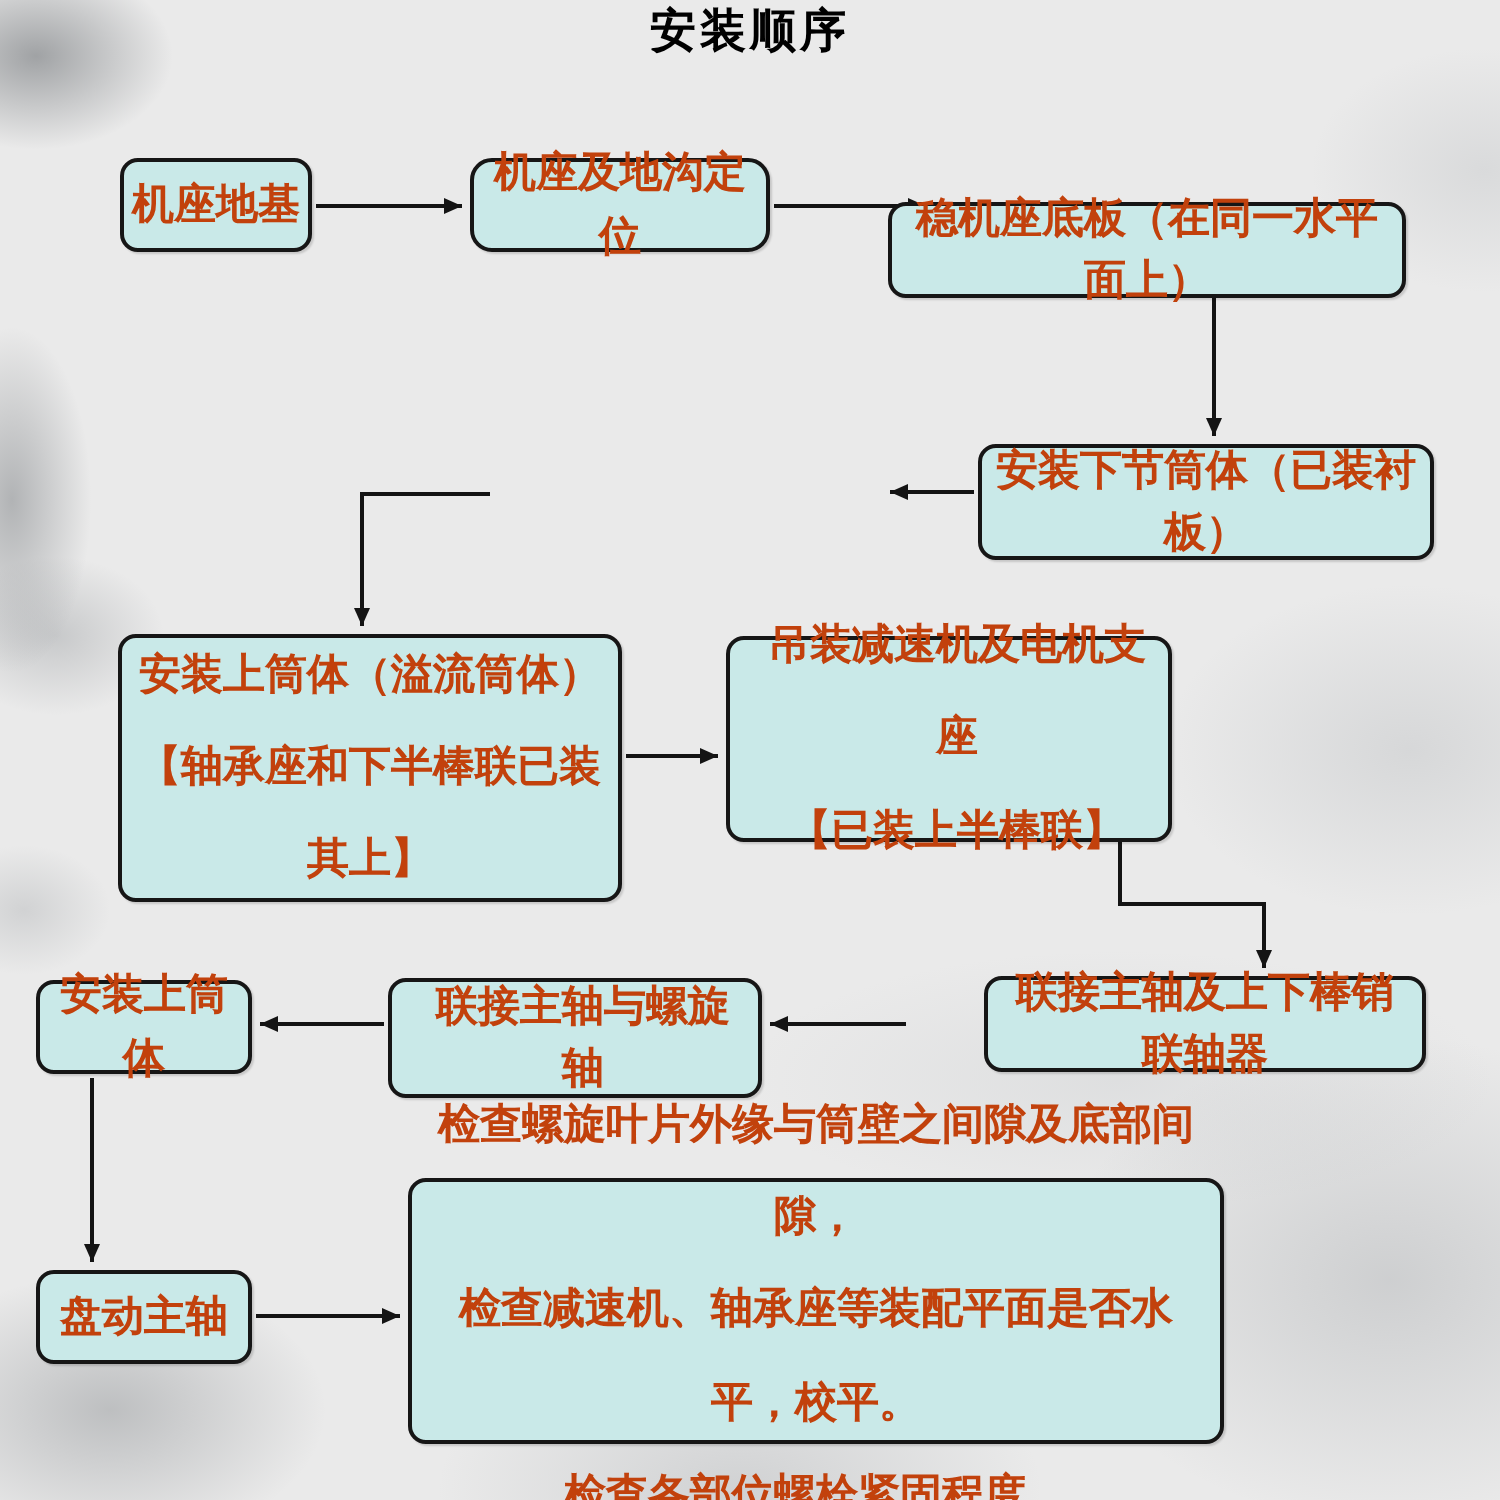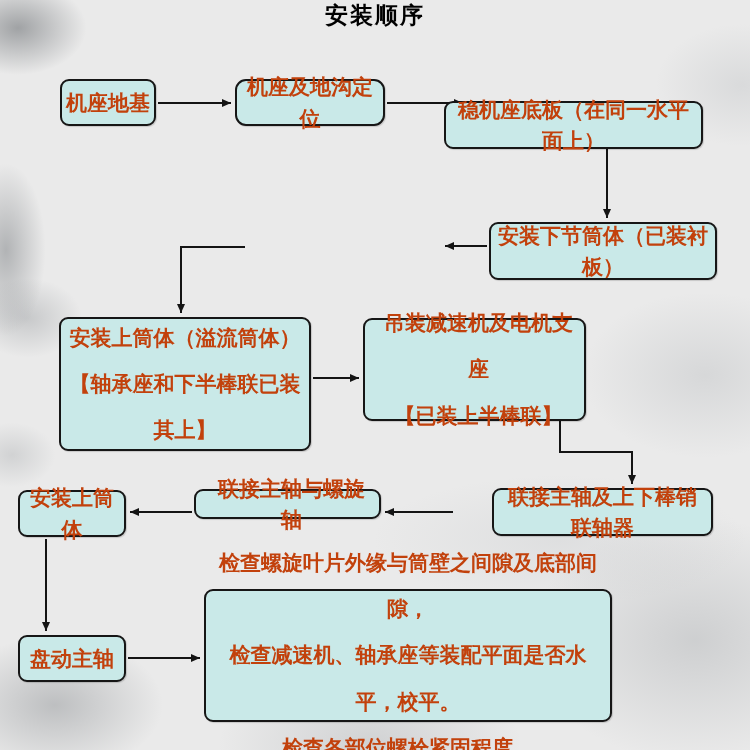--- a/index.html
+++ b/index.html
@@ -114,21 +114,21 @@
 
 
   <div class="node tall" style="left:59px; top:317px; width:252px; height:134px;">安装上筒体（溢流筒体）
 【轴承座和下半棒联已装其上】</div>
 
   <div class="node tall" style="left:363px; top:318px; width:223px; height:103px;padding-left:12px;">吊装减速机及电机支座
 【已装上半棒联】</div>
 
   <div class="node" style="left:455px; top:488px; width:221px; height:48px;margin-left:37px;">联接主轴及上下棒销联轴器</div>
 
-  <div class="node" style="left:194px; top:489px; width:187px; height:30px;padding-left:12px;">联接主轴与螺旋轴</div>
+  <div class="node" style="left:194px; top:489px; width:187px; height:60px;padding-left:12px;">联接主轴与螺旋轴</div>
 
   <div class="node" style="left:18px;  top:490px; width:108px; height:47px;">安装上筒体</div>
 
   <div class="node tall" style="left:204px; top:589px; width:408px; height:133px;">检查螺旋叶片外缘与筒壁之间隙及底部间隙，
 检查减速机、轴承座等装配平面是否水平，校平。
 检查各部位螺栓紧固程度。</div>
 
   <div class="node" style="left:18px;  top:635px; width:108px; height:47px;">盘动主轴</div>
 
 </div>

